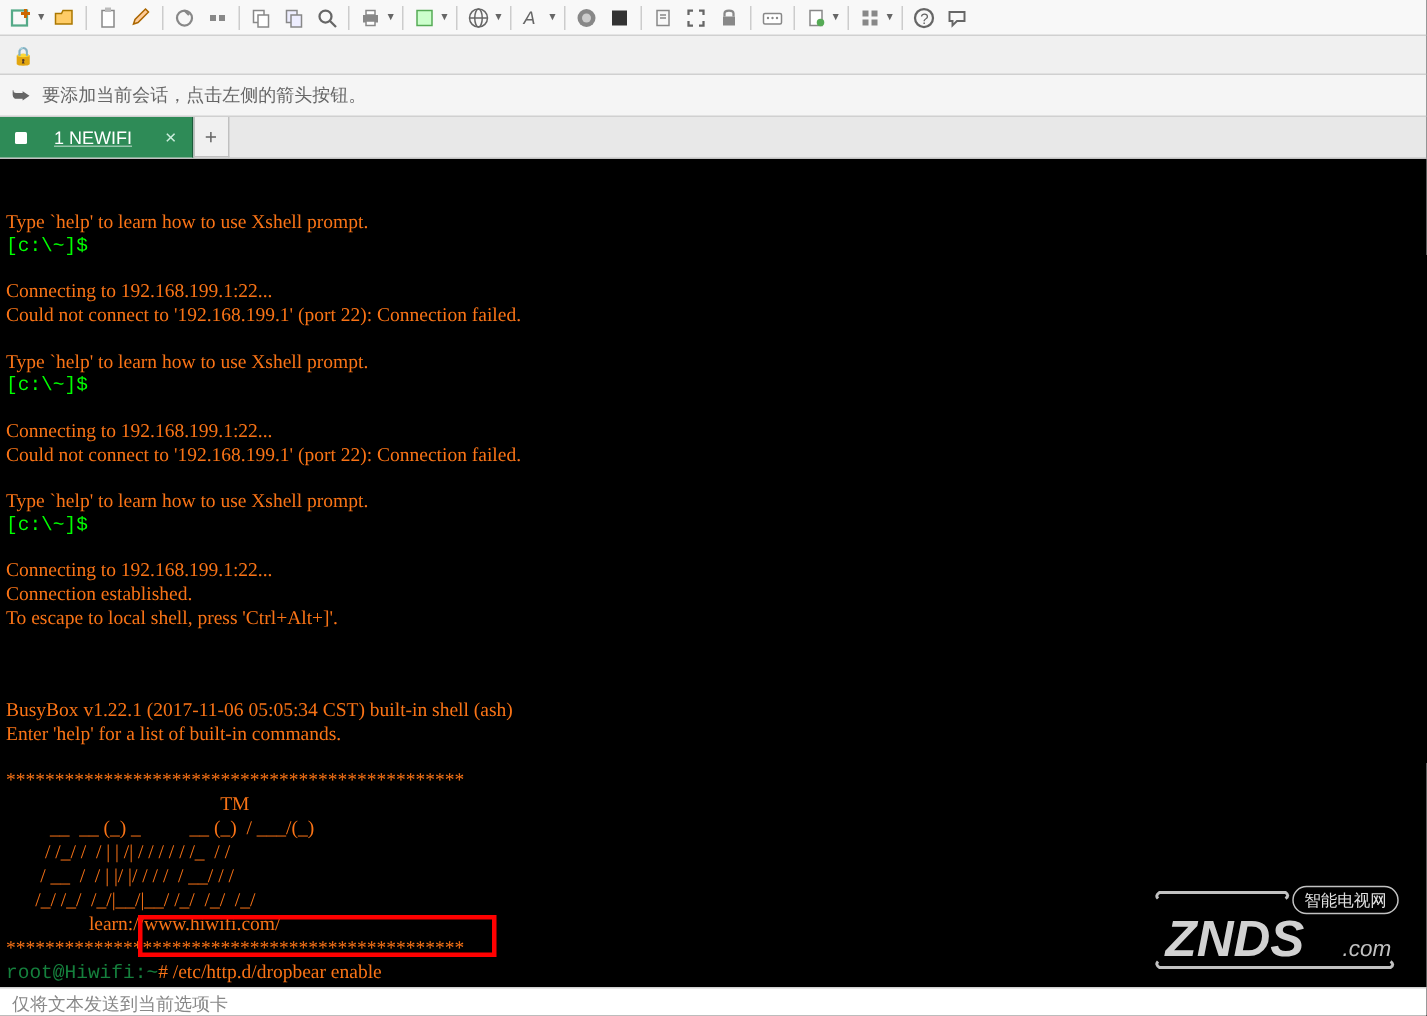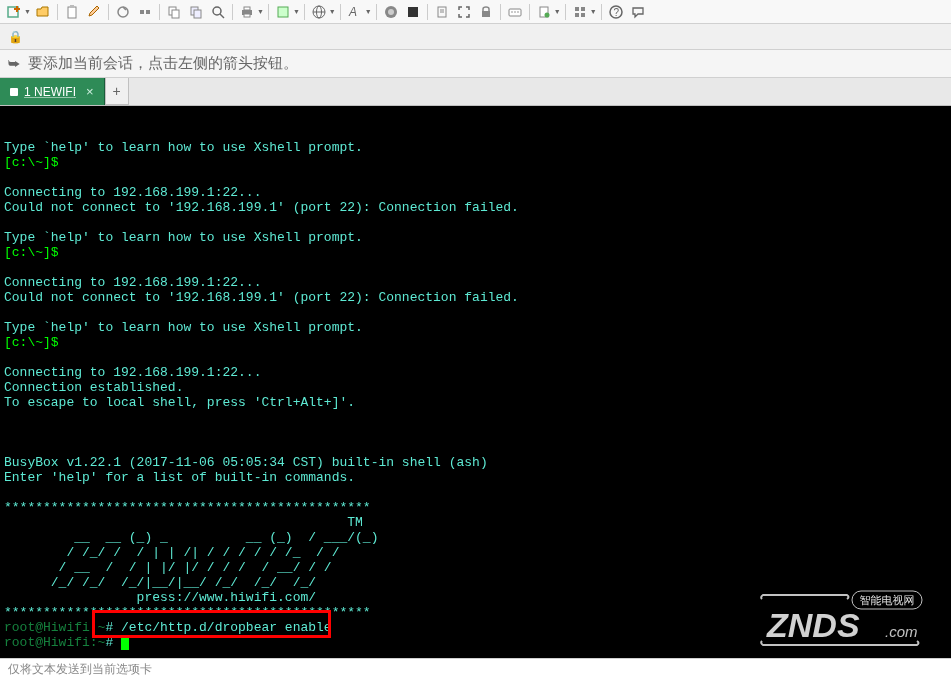--- a/index.html
+++ b/index.html
@@ -61,35 +61,35 @@
     .info-bar {
       height: 28px;
       background: #f5f5f5;
       border-bottom: 1px solid #d0d0d0;
       display: flex;
       align-items: center;
       padding: 0 8px;
       gap: 8px;
     }
     .info-icon { color: #666; font-size: 13px; }
-    .info-text { color: #666; font-size: 15px; }
+    .info-text { color: #666; font-size: 12px; }
     .tabs-bar {
       height: 28px;
       background: #e8e8e8;
       border-bottom: 1px solid #c0c0c0;
       display: flex;
       align-items: stretch;
     }
     .tab {
       background: #2e8b57;
       color: #fff;
       display: flex;
       align-items: center;
       padding: 0 10px;
-      gap: 6px;
+      gap: 18px;
       font-size: 12px;
       min-width: 100px;
       border-right: 1px solid #1a5c3a;
     }
     .tab-dot {
       width: 8px;
       height: 8px;
       background: #fff;
       border-radius: 1px;
       display: inline-block;
@@ -122,21 +122,21 @@
       color: #ccc;
       font-family: "Consolas", "Courier New", monospace;
       font-size: 13px;
       line-height: 15px;
       padding: 4px;
       height: 552px;
       white-space: pre;
       position: relative;
       overflow: hidden;
     }
-    .term-white { color: #5eead4; }
+    .term-white { color: #f97316; font-family: Liberation Serif, serif; }
     .term-green { color: #00ff00; }
     .term-cyan { color: #15803d; }
     .highlight-box {
       position: absolute;
       border: 3px solid #ff0000;
       pointer-events: none;
     }
     .cursor {
       background: #00ff00;
       color: #000;
@@ -150,21 +150,21 @@
       background: #fff;
       border-top: 1px solid #d0d0d0;
       display: flex;
       align-items: center;
       padding: 0 8px;
       color: #888;
       font-size: 12px;
     }
     .watermark {
       position: absolute;
-      right: 24px;
+      right: 14px;
       bottom: 28px;
       width: 170px;
       height: 60px;
       pointer-events: none;
       opacity: 0.95;
       text-align: center;
     }
     .watermark svg { width: 100%; height: 100%; }
   </style>
 </head>
@@ -375,21 +375,21 @@
 
 <span class="term-white">BusyBox v1.22.1 (2017-11-06 05:05:34 CST) built-in shell (ash)</span>
 <span class="term-white">Enter 'help' for a list of built-in commands.</span>
 
 <span class="term-white">***********************************************</span>
 <span class="term-white">                                            TM</span>
 <span class="term-white">         __  __ (_) _          __ (_)  / ___/(_)</span>
 <span class="term-white">        / /_/ /  / | | /| / / / / / /_  / /</span>
 <span class="term-white">       / __  /  / | |/ |/ / / /  / __/ / /</span>
 <span class="term-white">      /_/ /_/  /_/|__/|__/ /_/  /_/  /_/</span>
-<span class="term-white">                 press://www.hiwifi.com/</span>
+<span class="term-white">                 learn://www.hiwifi.com/</span>
 <span class="term-white">***********************************************</span>
 <span class="term-cyan">root@Hiwifi:~</span><span class="term-white">#</span><span class="term-white"> /etc/http.d/dropbear enable</span>
 <span class="term-cyan">root@Hiwifi:~</span><span class="term-white">#</span> <span class="cursor"></span></span>
   <div class="highlight-box" style="left:92px; top:504px; width:239px; height:28px;"></div>
 </div>
 
 <div class="status-bar">
   <span>仅将文本发送到当前选项卡</span>
 </div>
 

